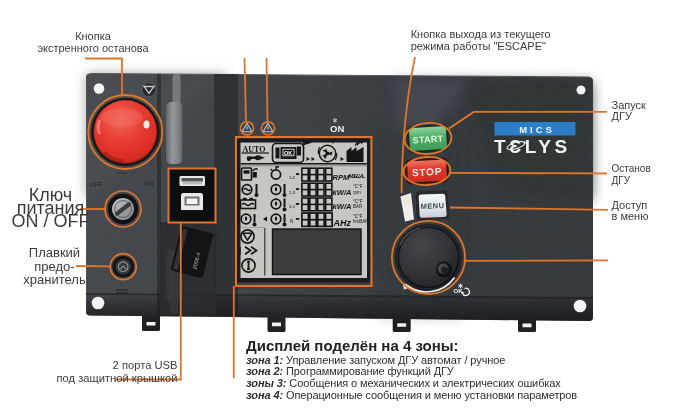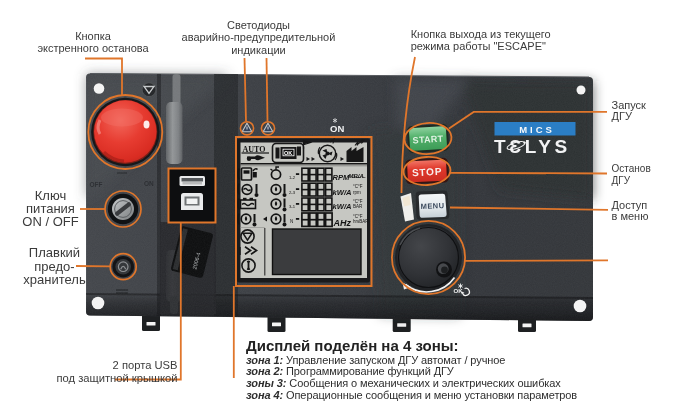--- a/index.html
+++ b/index.html
@@ -427,26 +427,25 @@
     <line x1="449.5" y1="172.8" x2="607" y2="173.5"></line>
 
     <line x1="450" y1="207.5" x2="608" y2="209.9"></line>
 
     <circle cx="428.5" cy="257.5" r="36.6"></circle>
     <line x1="465" y1="260.8" x2="608" y2="260.4"></line>
   </g>
 </svg>
 
 <div class="lbl ctr" style="left:23px;top:29.5px;width:140px;">Кнопка<br>экстренного останова</div>
-<div class="lbl ctr" style="left:178px;top:19px;width:161px;">Светодиоды<br>аварийно-предупредительной<br>индикации</div>
 <div class="lbl" style="left:410.7px;top:28px;width:180px;">Кнопка выхода из текущего<br>режима работы "ESCAPE"</div>
 <div class="lbl" style="left:611.5px;top:99.5px;font-size:11px;line-height:11.5px;">Запуск<br>ДГУ</div>
 <div class="lbl" style="left:611.5px;top:163px;font-size:10px;line-height:11.5px;">Останов<br>ДГУ</div>
 <div class="lbl" style="left:611.5px;top:199.5px;font-size:11px;line-height:11.5px;">Доступ<br>в меню</div>
-<div class="lbl ctr" style="left:10px;top:188.5px;width:81px;font-size:13px;line-height:13px;">Ключ<br>питания<br>ON / OFF</div>
+<div class="lbl ctr" style="left:10px;top:188.5px;width:81px;font-size:18px;line-height:13px;">Ключ<br>питания<br>ON / OFF</div>
 <div class="lbl ctr" style="left:14px;top:246px;width:81px;font-size:13px;line-height:13.7px;">Плавкий<br>предо-<br>хранитель</div>
 <div class="lbl rgt" style="left:37px;top:344px;width:140.5px;font-size:11.2px;line-height:12.5px;margin-top:15px;">2 порта USB<br>под защитной крышкой</div>
 <div class="lbl" style="left:246px;top:340.3px;width:420px;font-size:15px;color:#222;"><b>Дисплей поделён на 4 зоны:</b></div>
 <div class="lbl" style="left:246px;top:354.6px;width:430px;font-size:11px;line-height:11.7px;letter-spacing:-0.1px;color:#2e2e2e;">
   <b><i>зона 1:</i></b> Управление запуском ДГУ автомат / ручное<br>
   <b><i>зона 2:</i></b> Программирование функций ДГУ<br>
   <b><i>зоны 3:</i></b> Сообщения о механических и электрических ошибках<br>
   <b><i>зона 4:</i></b> Операционные сообщения и меню установки параметров
 </div>
 </div>

